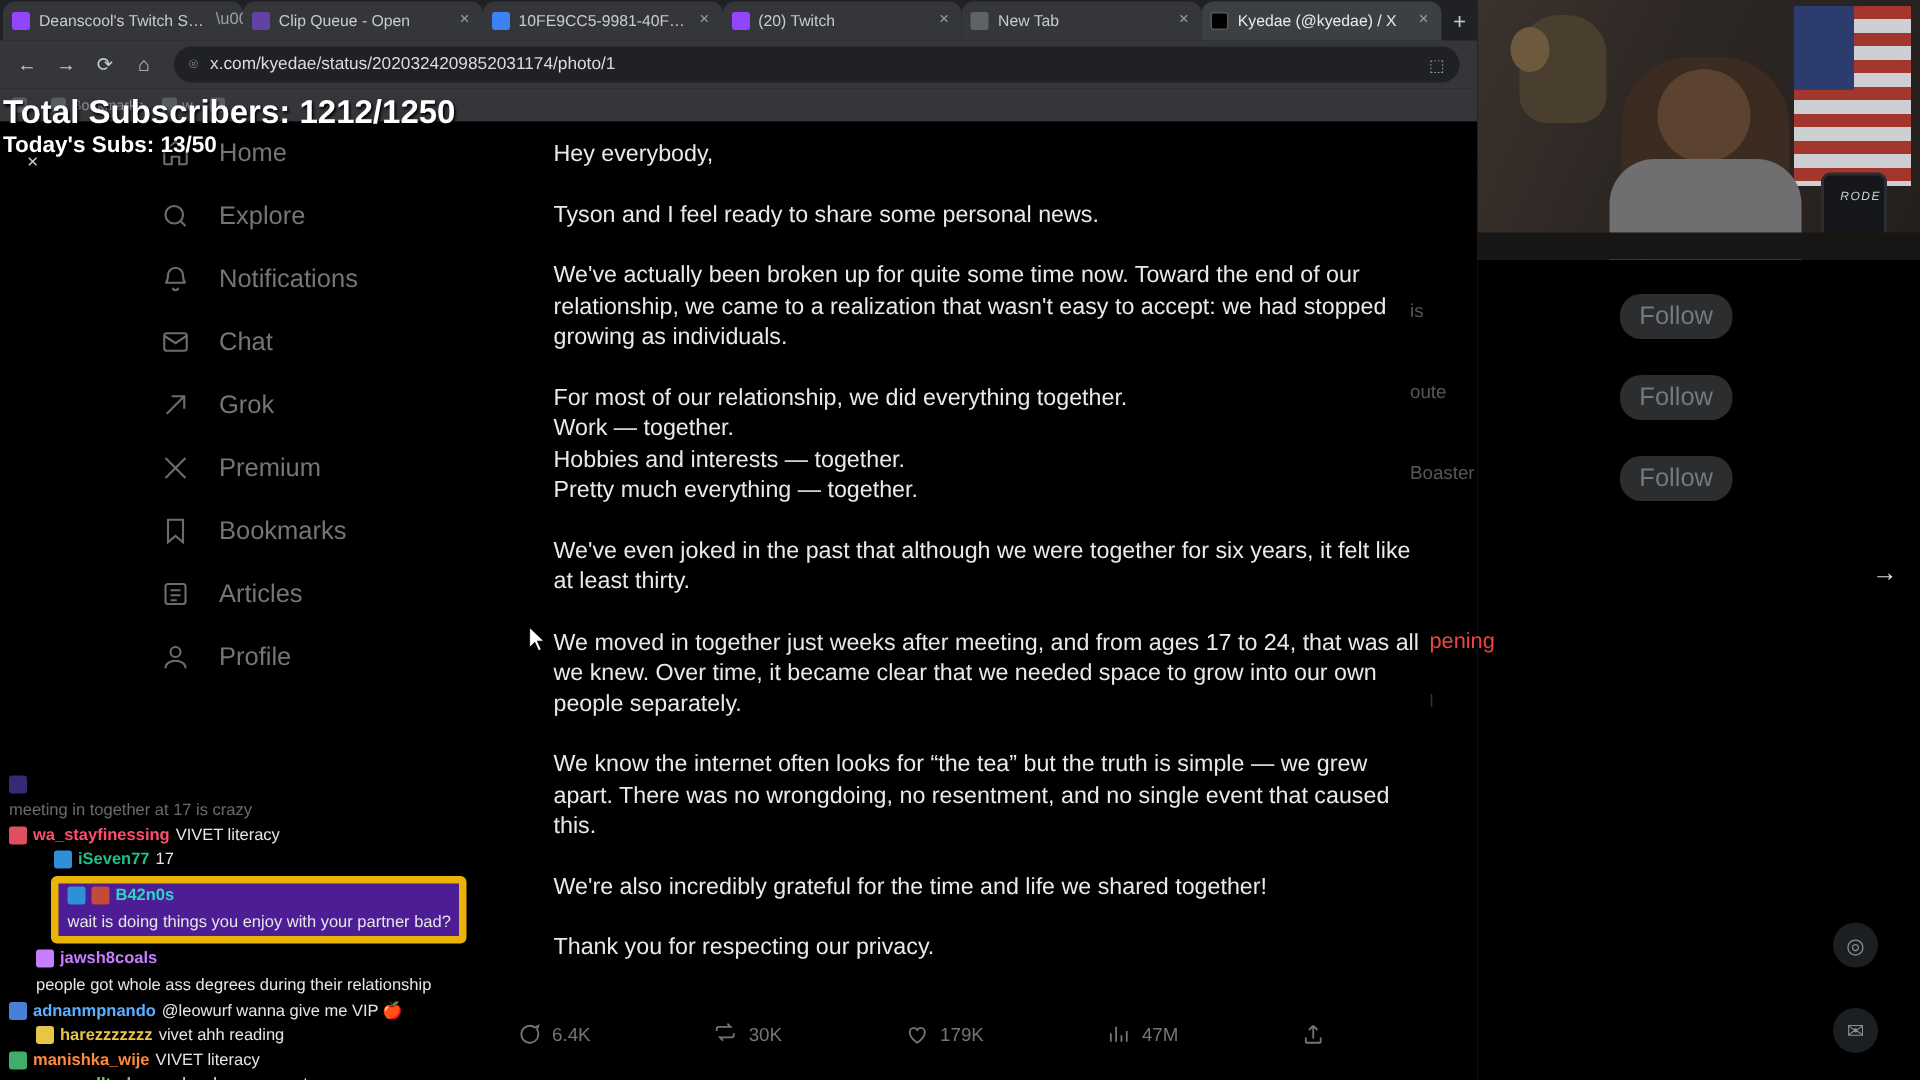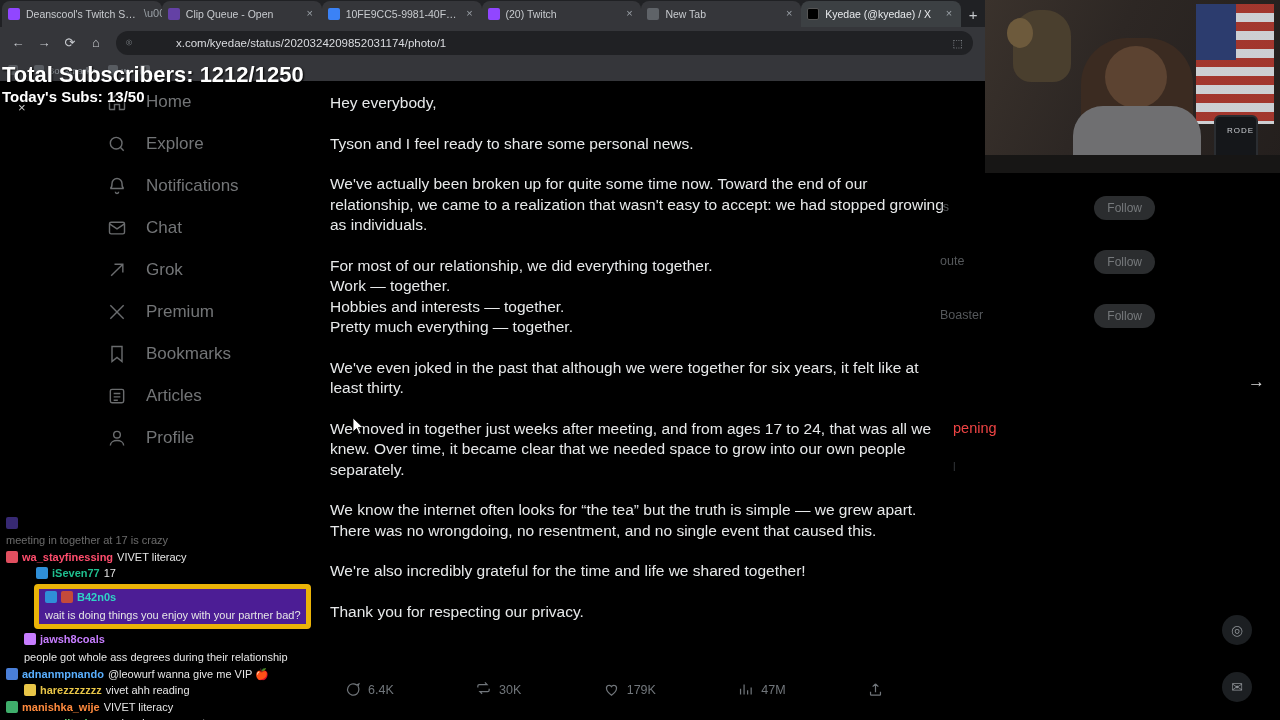--- a/index.html
+++ b/index.html
@@ -27,52 +27,52 @@
   .newtab-btn { width: 24px; height: 24px; color: #c8cbcf; font-size: 15px; line-height: 24px; text-align: center; }
 
   .toolbar { display: flex; align-items: center; height: 32px; gap: 2px; padding: 0 6px; background: #35363a; }
   .tb-icon { width: 24px; height: 24px; color: #c8cbcf; font-size: 13px; line-height: 24px; text-align: center; border-radius: 50%; }
   .omnibox {
     flex: 1 1 auto; display: flex; align-items: center; gap: 8px;
     height: 24px; margin: 0 6px; padding: 0 10px;
     background: #202124; border-radius: 13px; color: #dadce0; font-size: 11.5px;
   }
   .omnibox .lock { font-size: 10px; color: #9aa0a6; }
-  .omnibox .url { flex: 1 1 auto; overflow: hidden; white-space: nowrap; text-overflow: ellipsis; margin-left: 36px; }
+  .omnibox .url { flex: 1 1 auto; overflow: hidden; white-space: nowrap; text-overflow: ellipsis; }
   .omnibox .share { font-size: 11px; color: #9aa0a6; }
 
   .bookmarks { display: flex; align-items: center; gap: 12px; height: 22px; padding: 0 8px; background: #35363a; color: #9aa0a6; font-size: 9.5px; }
   .bm { display: flex; align-items: center; gap: 4px; opacity: .85; }
   .bm .bm-ico { width: 10px; height: 10px; border-radius: 2px; background: #5f6368; display: inline-block; }
 
   
   .xpage { position: absolute; left: 0; top: 81px; width: 985px; height: 639px; background: #000; color: #e7e9ea; }
   .nav { position: absolute; left: 96px; top: 0; width: 240px; }
   .nav-item { display: flex; align-items: center; gap: 18px; height: 42px; padding-left: 10px; color: #737577; font-size: 17px; }
   .nav-item .ico { width: 22px; height: 22px; display: flex; align-items: center; justify-content: center; color: #6a6c6e; }
   .nav-item .ico svg { width: 20px; height: 20px; fill: none; stroke: currentColor; stroke-width: 1.7; }
 
   .thread { position: absolute; left: 330px; top: 12px; width: 620px; font-size: 15.5px; line-height: 20.5px; color: #e7e9ea; }
-  .thread p { margin-bottom: 20px; }
+  .thread p { margin-bottom: 20px; margin-left: 39px; }
   .thread p.tight { margin-bottom: 0; }
 
   .actionbar { position: absolute; left: 344px; top: 600px; width: 540px; display: flex; align-items: center; justify-content: space-between; color: #71767b; font-size: 12.5px; }
   .act { display: flex; align-items: center; gap: 7px; }
   .act svg { width: 17px; height: 17px; fill: none; stroke: currentColor; stroke-width: 1.7; }
 
   
   .rightcol { position: absolute; left: 940px; top: 100px; width: 230px; color: #3d4043; font-size: 12.5px; }
   .follow-row { position: absolute; display: flex; align-items: center; width: 215px; }
   .follow-name { color: #55585b; font-size: 12.5px; }
-  .follow-btn { position: absolute; right: 0; background: #2b2d2f; color: #76797c; border-radius: 14px; font-size: 12px; padding: 5px 13px; }
+  .follow-btn { position: absolute; right: 0; background: #2b2d2f; color: #76797c; border-radius: 14px; font-size: 17px; padding: 5px 13px; }
   .trend-title { position: absolute; left: 953px; top: 420px; color: #ef4444; font-size: 14.5px; }
   .trend-sub { position: absolute; left: 953px; top: 460px; color: #2f3336; font-size: 12px; }
 
   
-  .cam { position: absolute; right: 0; top: 0; width: 295px; height: 173px; overflow: hidden; background: #2b2522; }
+  .cam { position: absolute; right: 0; top: 0; width: 295px; height: 173px; overflow: hidden; background: #2b2522; font-style: italic; }
   .cam .wall { position: absolute; inset: 0; background:
      linear-gradient(115deg, #3a322c 0%, #2d2724 40%, #241f1d 100%); }
   .cam .flagstripes { position: absolute; right: 6px; top: 4px; width: 78px; height: 120px;
      background: repeating-linear-gradient(180deg, #b0392f 0 9px, #dfe2e6 9px 18px); opacity: .9; }
   .cam .flagcanton { position: absolute; right: 44px; top: 4px; width: 40px; height: 56px; background: #2c3c6e; }
   .cam .plush { position: absolute; left: 28px; top: 10px; width: 58px; height: 72px; background: #4a3f2e; border-radius: 26px 26px 18px 18px; }
   .cam .plush2 { position: absolute; left: 22px; top: 18px; width: 26px; height: 30px; background: #6d5a3c; border-radius: 50%; }
   .cam .person { position: absolute; left: 96px; top: 38px; width: 112px; height: 135px; background: #3b2b21; border-radius: 46px 46px 10px 10px; }
   .cam .face { position: absolute; left: 120px; top: 46px; width: 62px; height: 62px; background: #5c4331; border-radius: 50%; }
   .cam .shirt { position: absolute; left: 88px; top: 106px; width: 128px; height: 70px; background: #6f6f71; border-radius: 30px 30px 0 0; }

